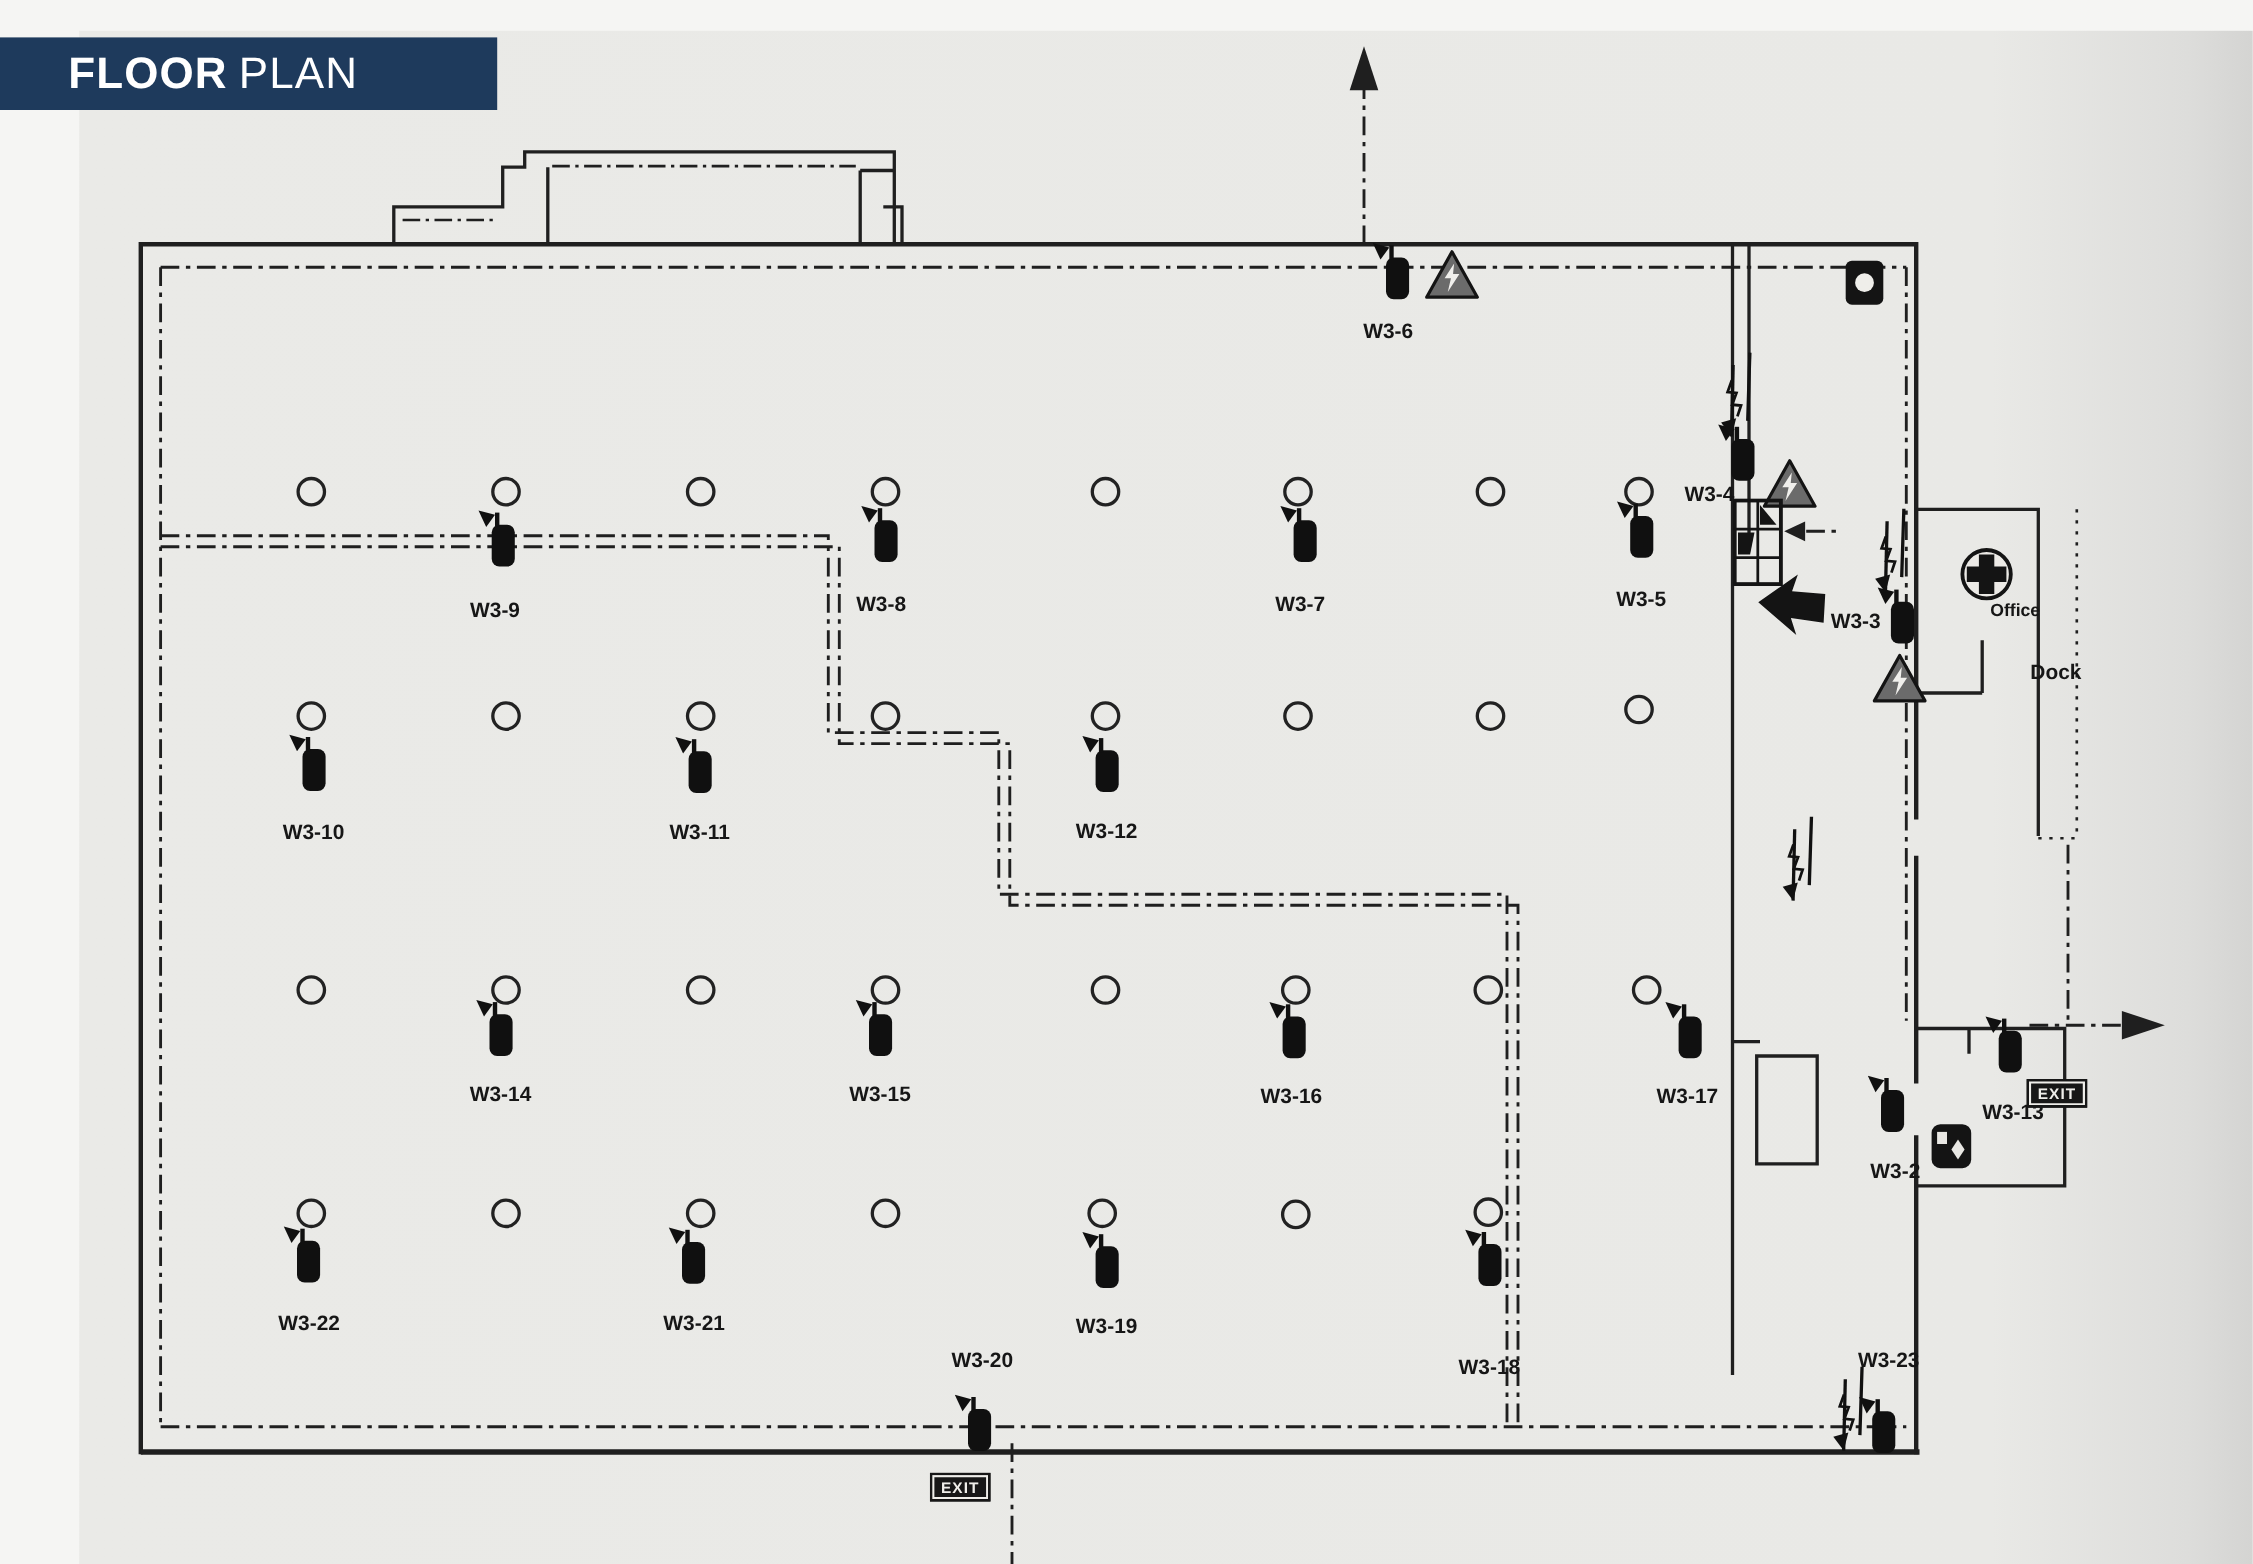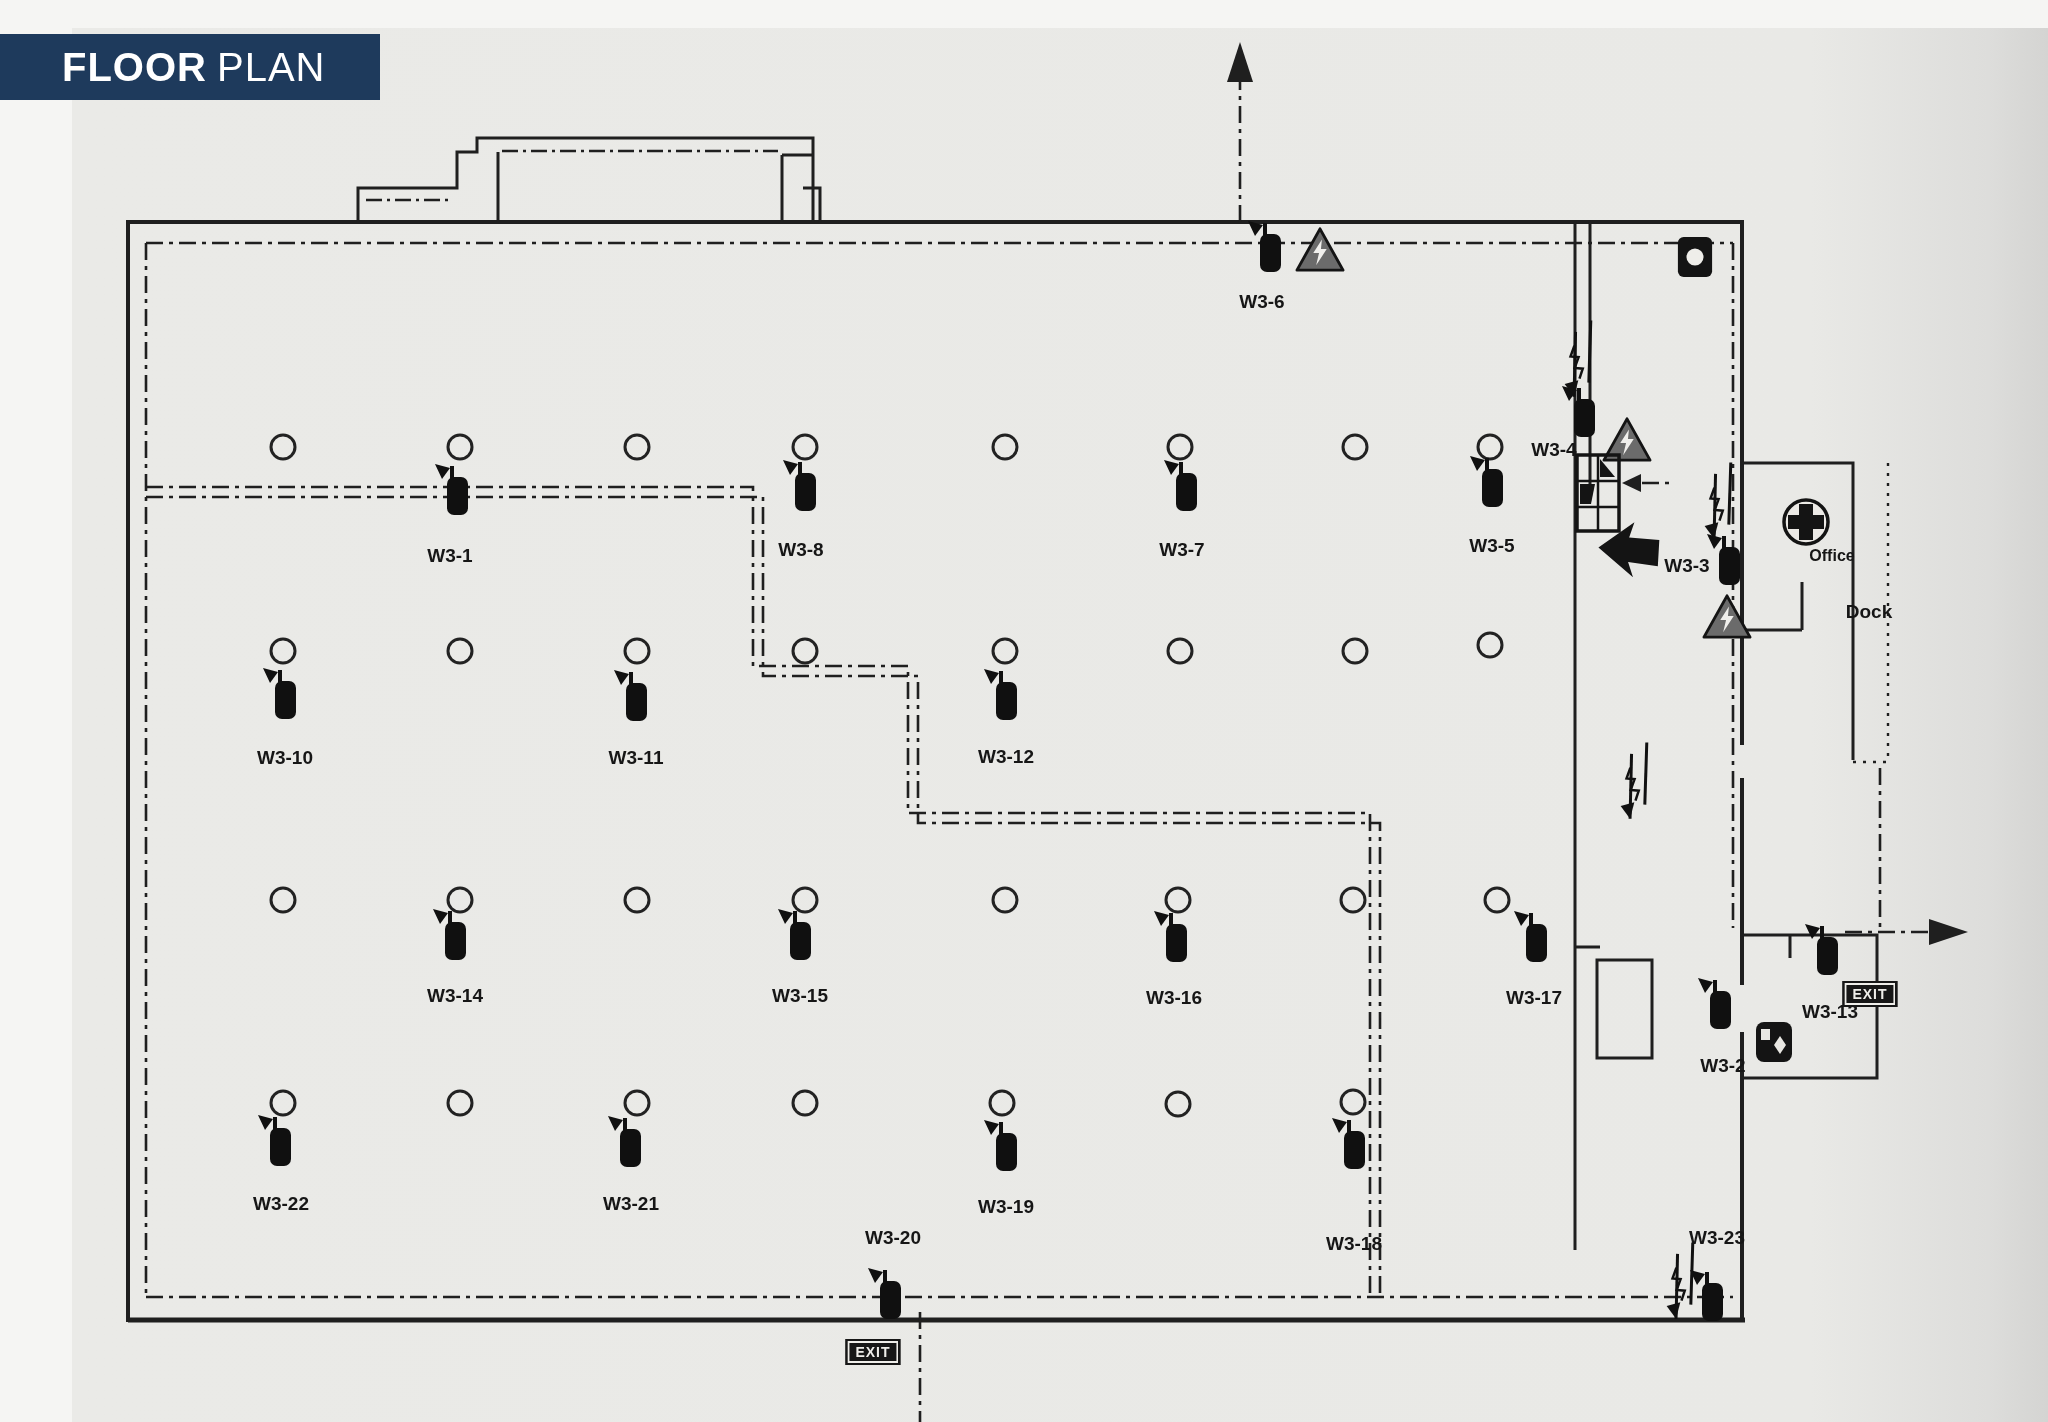--- a/index.html
+++ b/index.html
@@ -6,21 +6,21 @@
   body{
     width:2048px;height:1422px;position:relative;overflow:hidden;
     background:#f5f5f3;
     font-family:"Liberation Sans",sans-serif;
   }
   .paper{
     position:absolute;left:72px;top:28px;right:0;bottom:0;
     background:linear-gradient(90deg,#eaeae7 0%,#e9e9e6 88%,#dddddb 97%,#d4d4d2 100%);
   }
   .badge{
-    position:absolute;left:0;top:34px;width:380px;height:66px;
+    position:absolute;left:0;top:34px;width:452px;height:66px;
     background:var(--badge-bg,#1e3a5c);
     display:flex;align-items:center;padding-left:62px;box-sizing:border-box;
     color:var(--badge-text,#ffffff);
     font-size:40px;letter-spacing:1px;
   }
   .badge .b{font-weight:700;}
   .badge .l{font-weight:400;margin-left:10px;}
   .plan-svg{position:absolute;left:0;top:0;}
   #markers{position:absolute;left:0;top:0;width:2048px;height:1106px;}
   #markers > div{position:absolute;transform:translate(-50%,-50%);}
@@ -130,21 +130,21 @@
   <rect x="14" y="14" width="21" height="38" rx="7" fill="#101010"></rect>
   <rect x="17" y="3" width="4" height="13" fill="#101010"></rect>
   <polygon points="17,5 2,1 9,16" fill="#101010"></polygon>
       </svg></div>
     <div class="plan-label" style="left: 1262px; top: 302px;">W3-6</div>
     <div class="ext-sym h" style="left: 455px; top: 490px;"><svg width="44" height="54" viewBox="0 0 44 54">
   <rect x="14" y="14" width="21" height="38" rx="7" fill="#101010"></rect>
   <rect x="17" y="3" width="4" height="13" fill="#101010"></rect>
   <polygon points="17,5 2,1 9,16" fill="#101010"></polygon>
       </svg></div>
-    <div class="plan-label" style="left: 450px; top: 556px;">W3-1</div>
+    <div class="plan-label" style="left: 450px; top: 556px;">W3-9</div>
     <div class="ext-sym v" style="left: 803px; top: 486px;"><svg width="44" height="54" viewBox="0 0 44 54">
   <rect x="14" y="14" width="21" height="38" rx="7" fill="#101010"></rect>
   <rect x="17" y="3" width="4" height="13" fill="#101010"></rect>
   <polygon points="17,5 2,1 9,16" fill="#101010"></polygon>
       </svg></div>
     <div class="plan-label" style="left: 801px; top: 550px;">W3-8</div>
     <div class="ext-sym v" style="left: 1184px; top: 486px;"><svg width="44" height="54" viewBox="0 0 44 54">
   <rect x="14" y="14" width="21" height="38" rx="7" fill="#101010"></rect>
   <rect x="17" y="3" width="4" height="13" fill="#101010"></rect>
   <polygon points="17,5 2,1 9,16" fill="#101010"></polygon>

